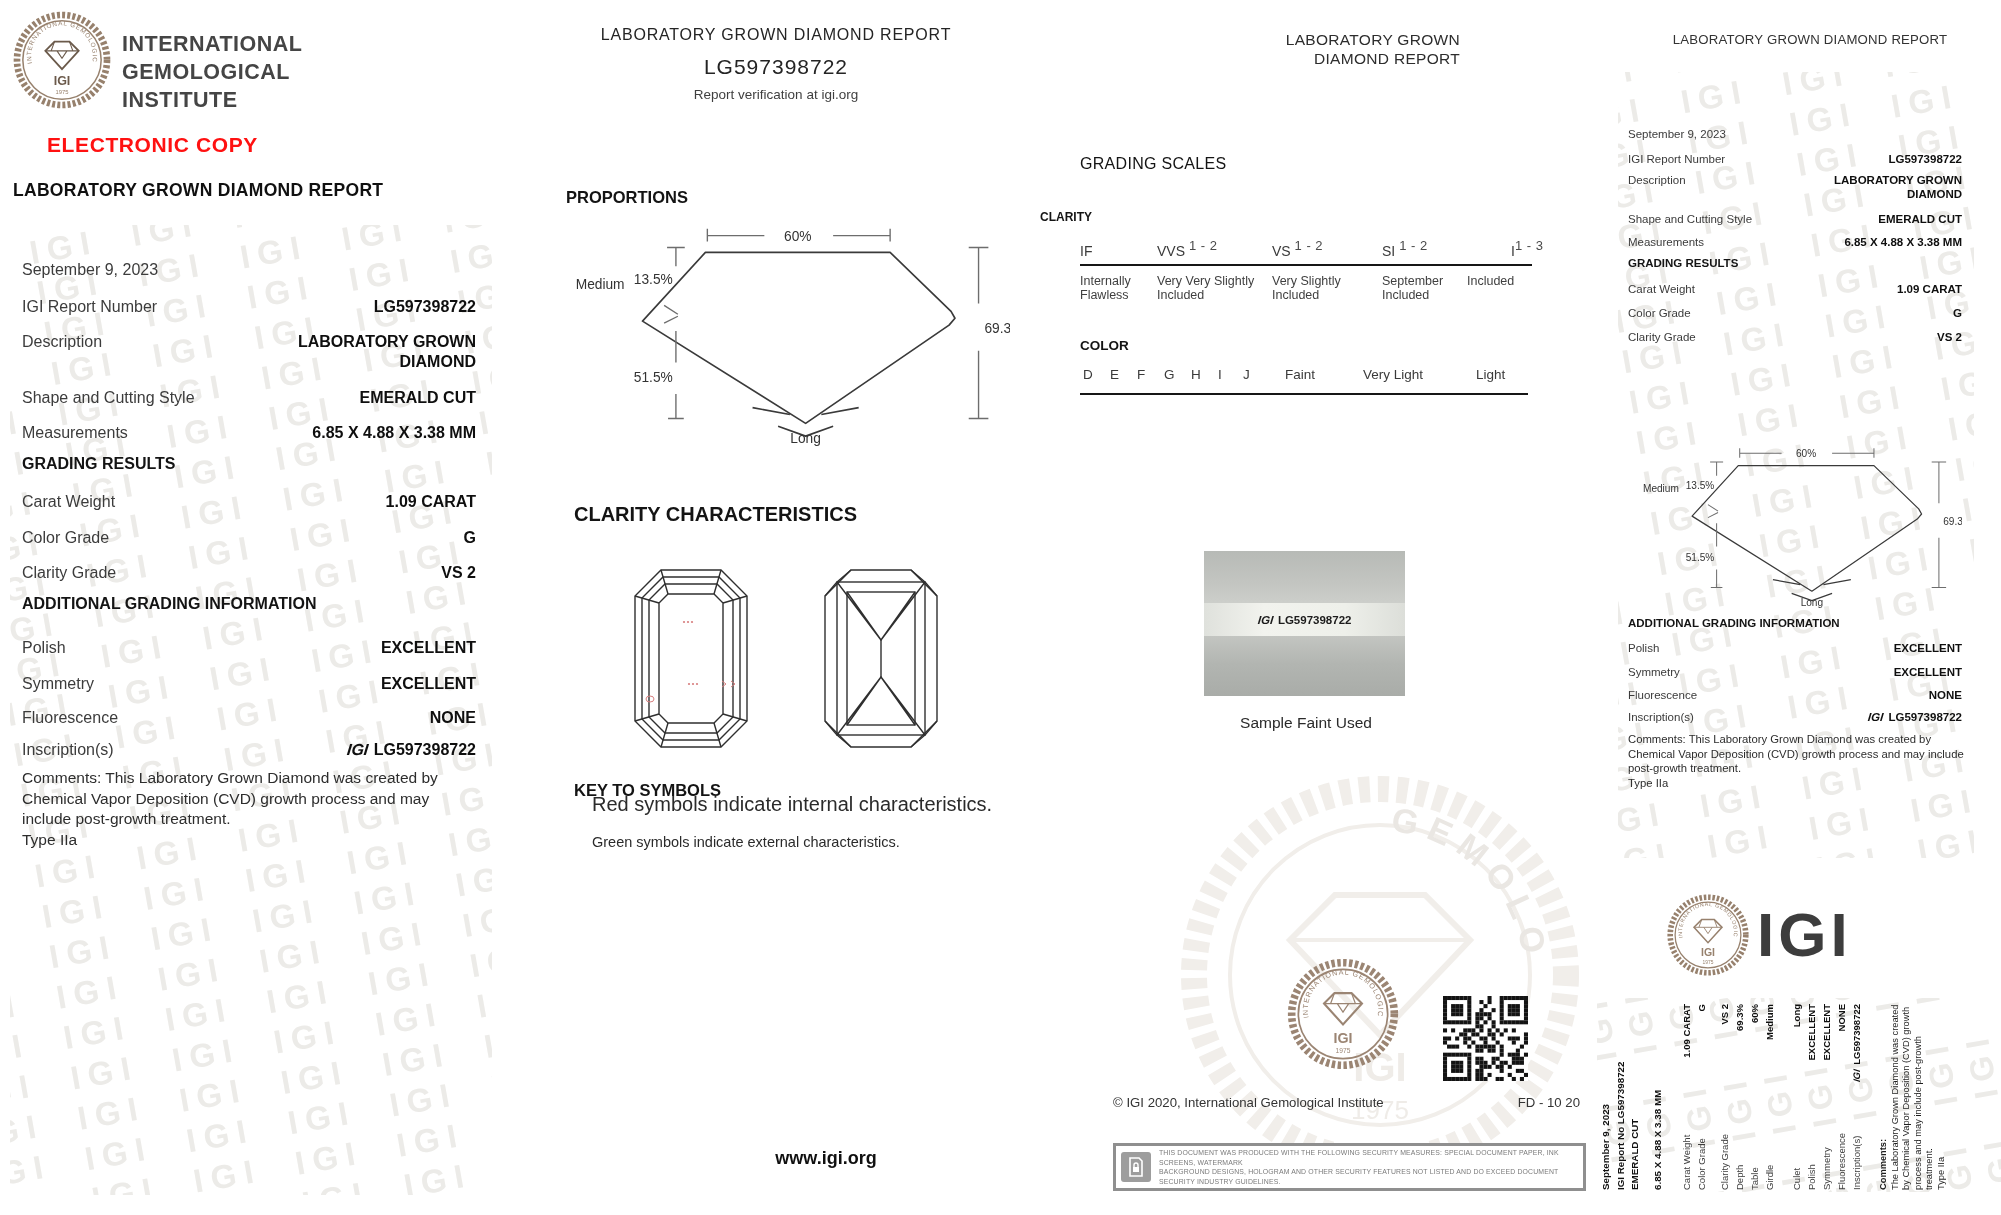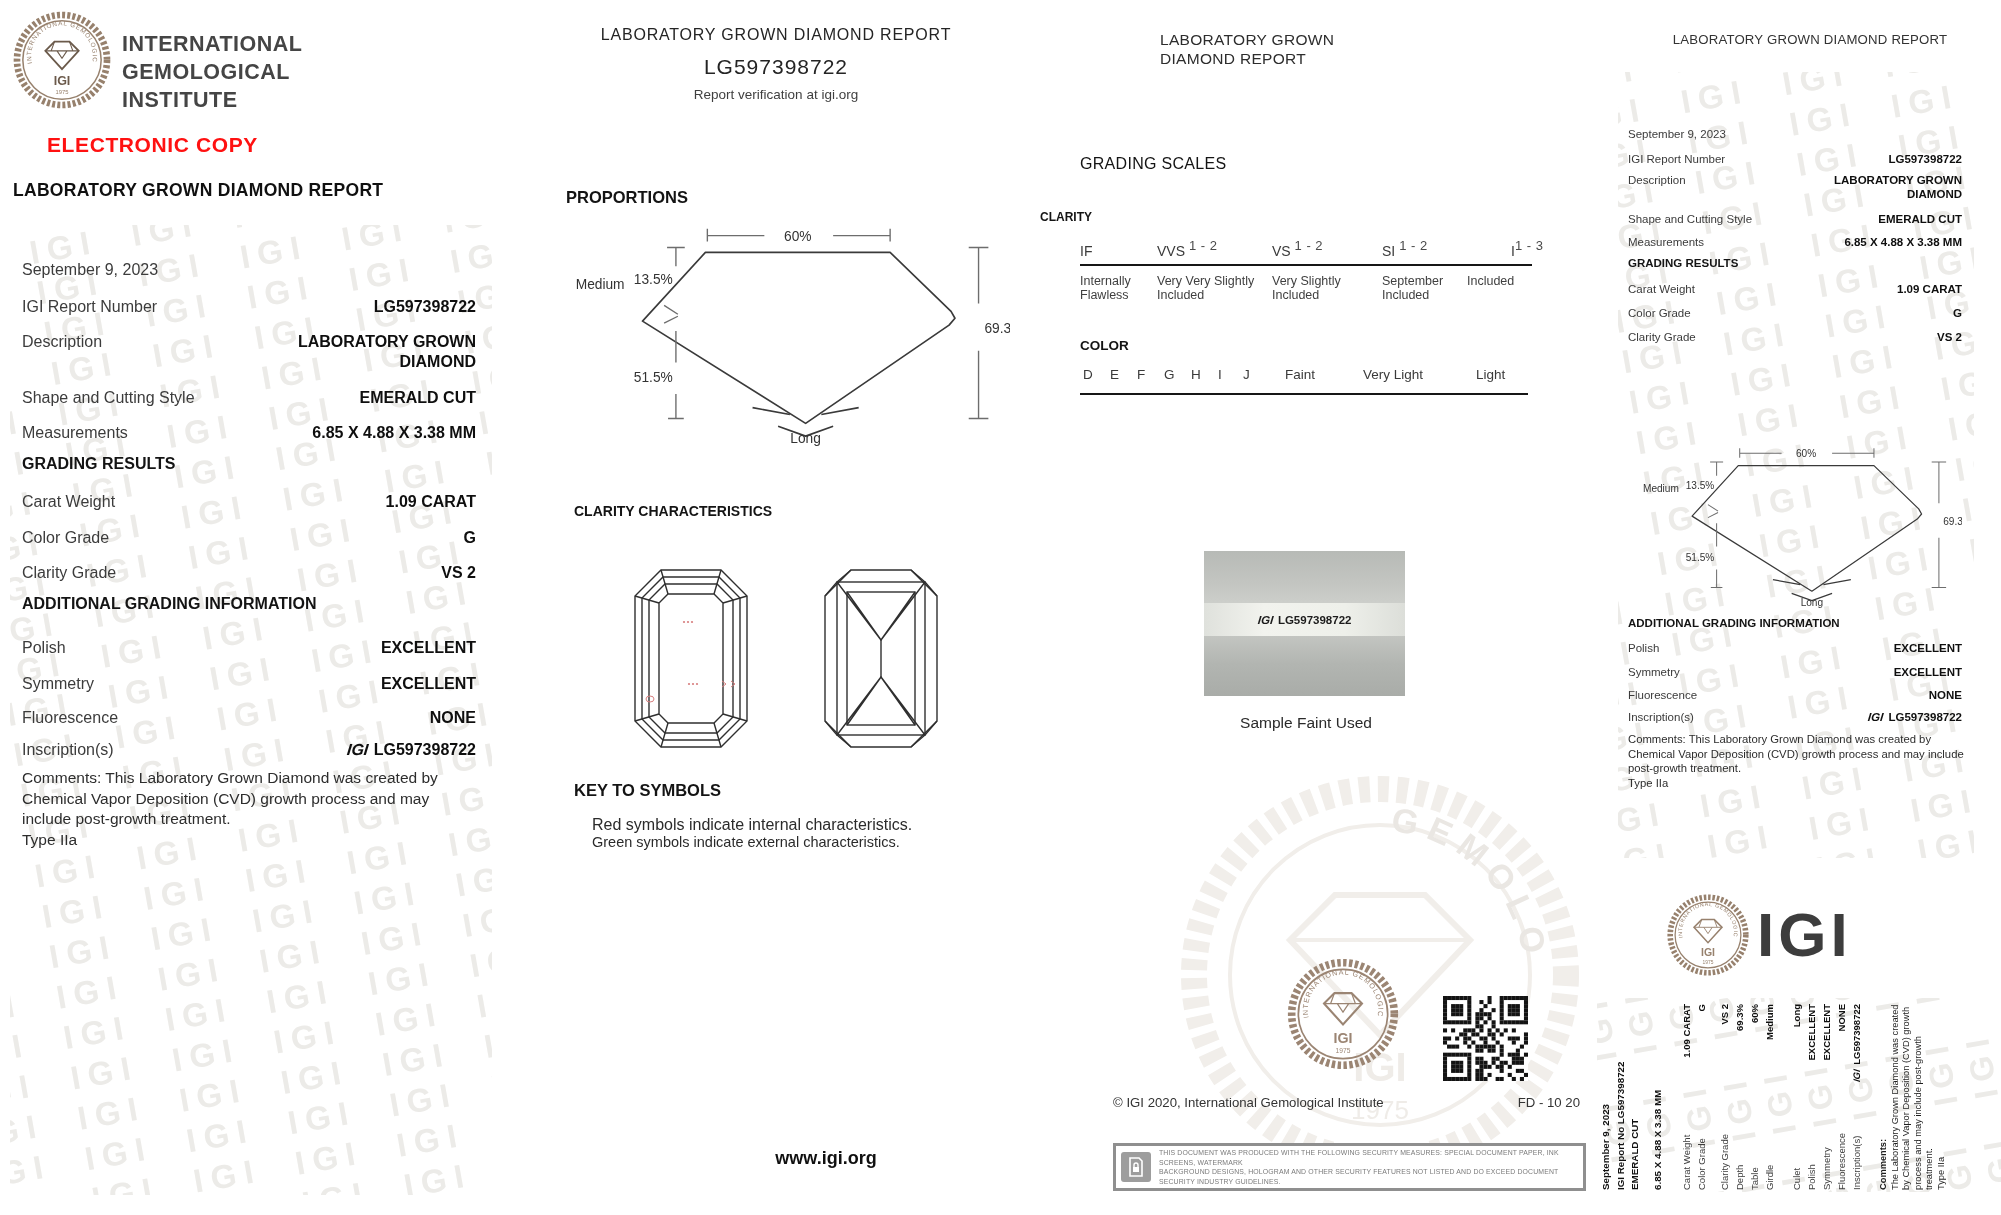--- a/index.html
+++ b/index.html
@@ -26,28 +26,28 @@
   .lcomments{position:absolute;left:12px;width:448px;font-size:15.5px;line-height:20.5px;color:#2d2d2d;white-space:pre-line}
   .vwrap{max-width:235px}
   .igi-mark{display:inline-block;font-weight:bold;font-style:italic;transform:skewX(-6deg);margin-right:5px}
   
   #center-header{left:560px;top:26px;width:432px;text-align:center}
   #center-header .t1{font-size:16px;letter-spacing:.8px;color:#242424}
   #center-header .t2{font-size:21px;letter-spacing:1px;color:#242424;margin-top:11px}
   #center-header .t3{font-size:13.5px;color:#3f3f3f;margin-top:8px}
   #proportions-heading{left:566px;top:188px;font-size:16.5px;font-weight:bold;color:#141414}
   #proportions-svg{left:558px;top:215px;width:452px;height:231px}
-  #clarity-char-heading{left:574px;top:503px;font-size:14px;font-weight:bold;color:#141414}
+  #clarity-char-heading{left:574px;top:503px;font-size:20px;font-weight:bold;color:#141414}
   #clarity-svg{left:600px;top:545px;width:380px;height:215px}
   #key-heading{left:574px;top:781px;font-size:16.5px;font-weight:bold;color:#141414}
-  #red-note{left:592px;top:816px;font-size:16px;color:#2b2b2b}
+  #red-note{left:592px;top:793px;font-size:20px;color:#2b2b2b}
   #green-note{left:592px;top:834px;font-size:14.5px;color:#2b2b2b}
   #website{left:700px;top:1148px;width:252px;text-align:center;font-size:18px;font-weight:bold;color:#101010}
   
-  #p3-header{left:1160px;top:30px;width:300px;text-align:left;font-size:15.5px;line-height:19px;color:#2d2d2d;letter-spacing:.3px}
+  #p3-header{left:1160px;top:30px;width:300px;text-align:right;font-size:15.5px;line-height:19px;color:#2d2d2d;letter-spacing:.3px}
   #gs-heading{left:1080px;top:155px;font-size:16px;font-weight:normal;color:#141414;letter-spacing:.3px}
   #cl-heading{left:1040px;top:210px;font-size:12px;font-weight:bold;color:#141414}
   .clg{position:absolute;top:238px;font-size:14px;color:#3a3a3a}
   .clg sup{font-size:13px;letter-spacing:.5px;color:#4a4a4a}
   .cll{position:absolute;top:274px;font-size:12.5px;line-height:14px;color:#3f3f3f}
   #co-heading{left:1080px;top:338px;font-size:13.5px;font-weight:bold;color:#141414}
   .colg{position:absolute;top:367px;font-size:13.5px;color:#3a3a3a}
   .sline{position:absolute;height:2px;background:#161616}
   #sample-img{left:1204px;top:551px;width:201px;height:145px;
      background:linear-gradient(180deg,#b7bab6 0%,#c3c5c1 22%,#cfd1cd 40%,#c6c8c4 55%,#b2b5b1 78%,#a9aca8 100%)}

